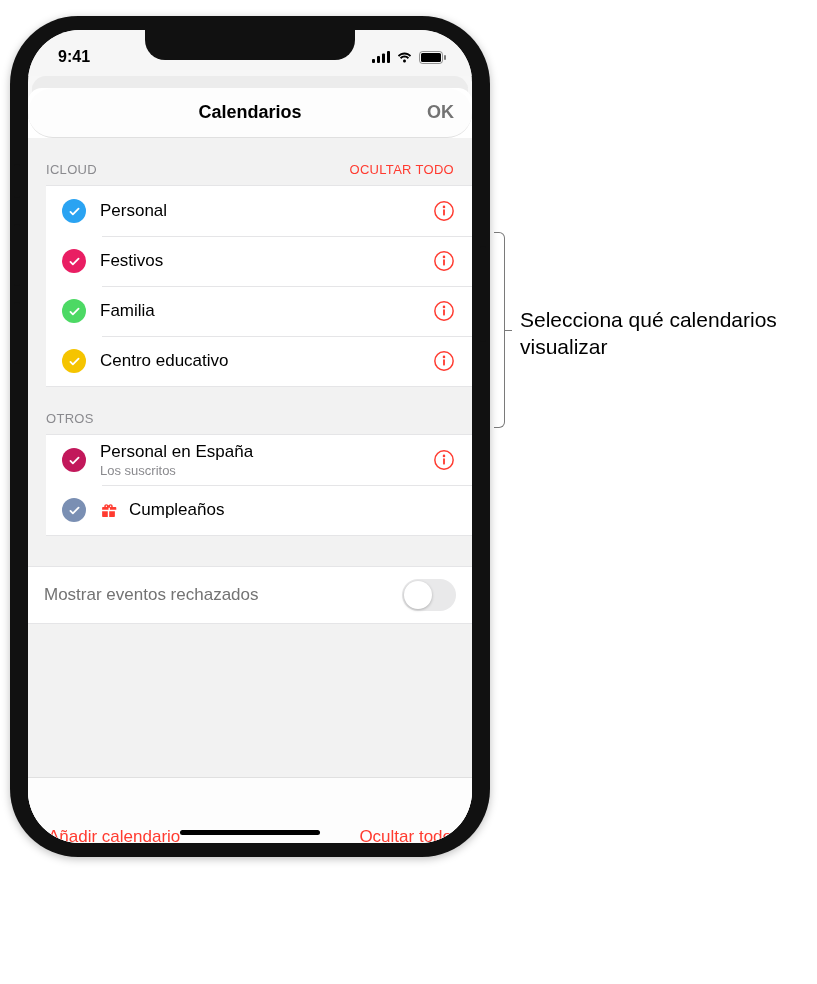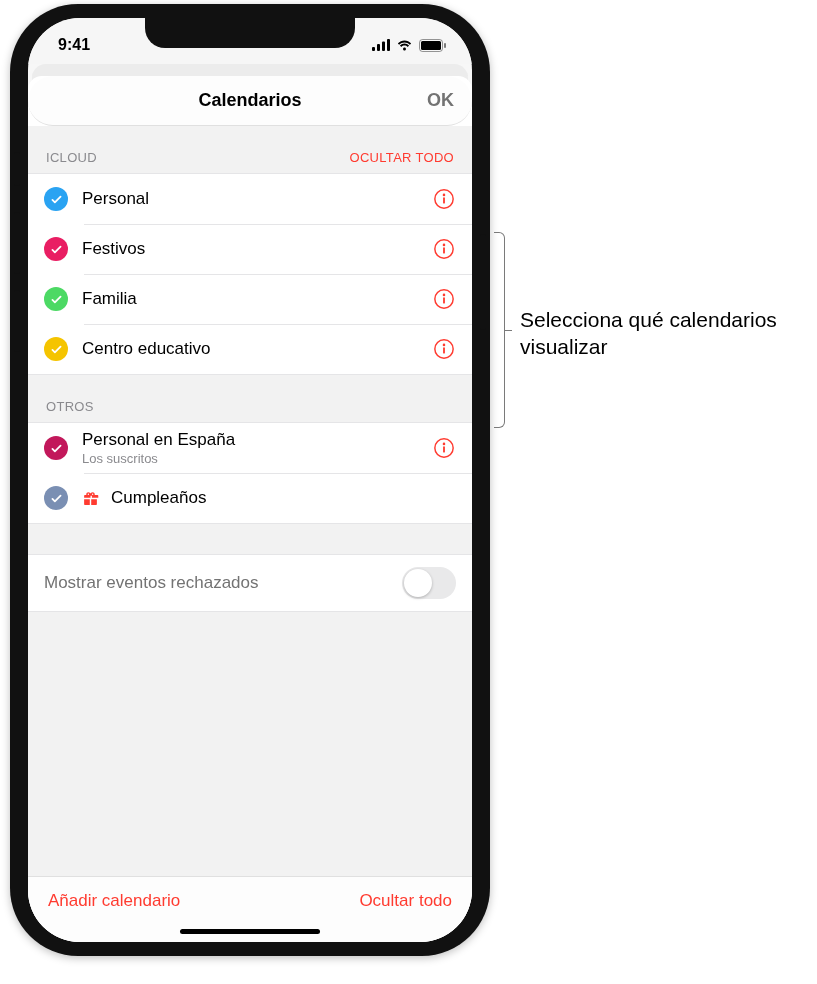--- a/index.html
+++ b/index.html
@@ -12,23 +12,23 @@
   }
   .stage {
     position: relative;
     width: 817px;
     height: 984px;
   }
   
   .phone-frame {
     position: absolute;
     left: 10px;
-    top: 4px;
+    top: 16px;
     width: 480px;
-    height: 952px;
+    height: 841px;
     border-radius: 68px;
     background: #111;
     box-shadow: 0 2px 8px rgba(0,0,0,0.25);
   }
   .phone-screen {
     position: absolute;
     left: 18px;
     top: 14px;
     right: 18px;
     bottom: 14px;
@@ -145,20 +145,21 @@
   .section-hide {
     color: #ff3b30;
     font-size: 13px;
     font-weight: 500;
   }
 
   .list {
     background: #fff;
     border-top: 1px solid #e5e5e7;
     border-bottom: 1px solid #e5e5e7;
+    margin-left: 18px;
   }
   .row {
     display: flex;
     align-items: center;
     min-height: 50px;
     padding: 6px 16px 6px 16px;
     position: relative;
   }
   .row + .row::before {
     content: "";
@@ -250,20 +251,21 @@
     border-top: 1px solid #e0e0e0;
     background: #fdfdfd;
     display: flex;
     align-items: flex-start;
     justify-content: space-between;
     padding: 14px 20px 0 20px;
   }
   .toolbar-btn {
     font-size: 17px;
     color: #ff3b30;
+    margin-top: 35px;
   }
 
   .home-indicator {
     position: absolute;
     bottom: 8px;
     left: 50%;
     transform: translateX(-50%);
     width: 140px;
     height: 5px;
     border-radius: 3px;

